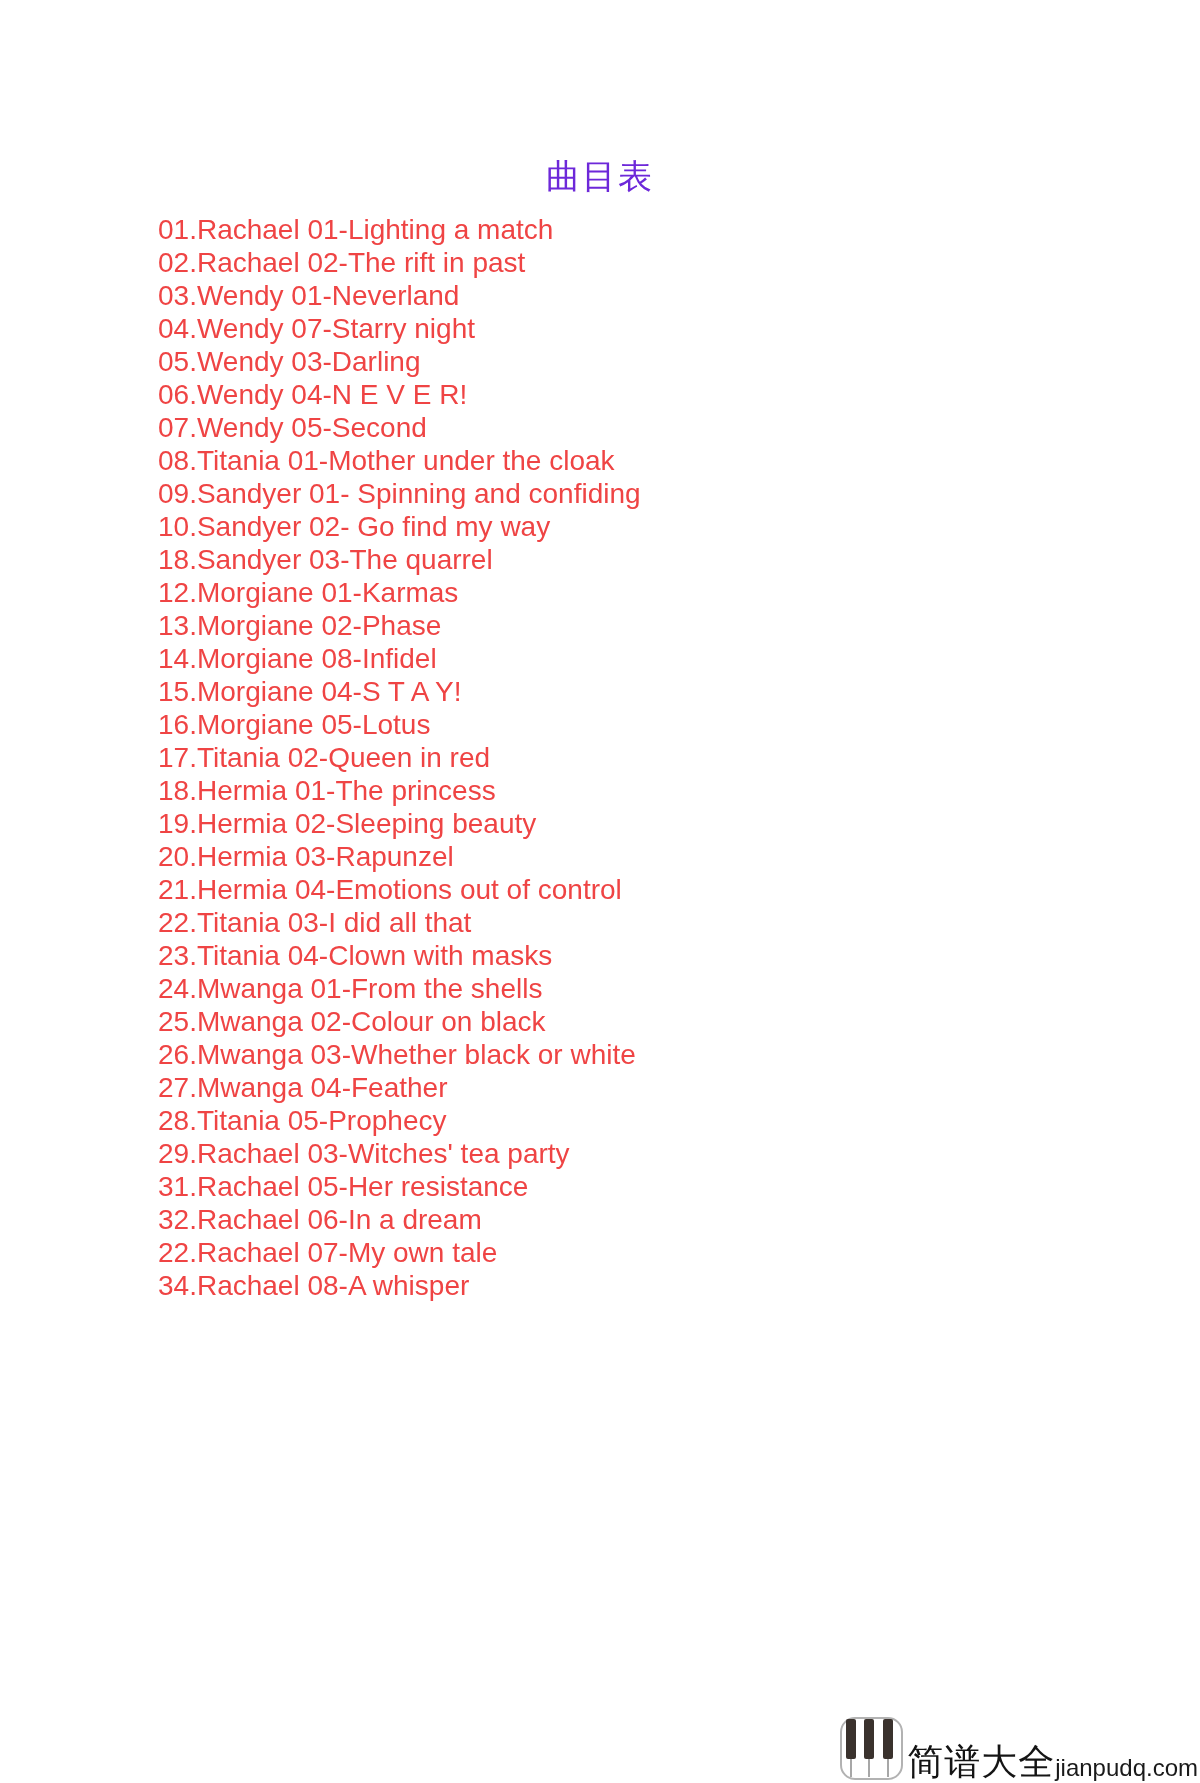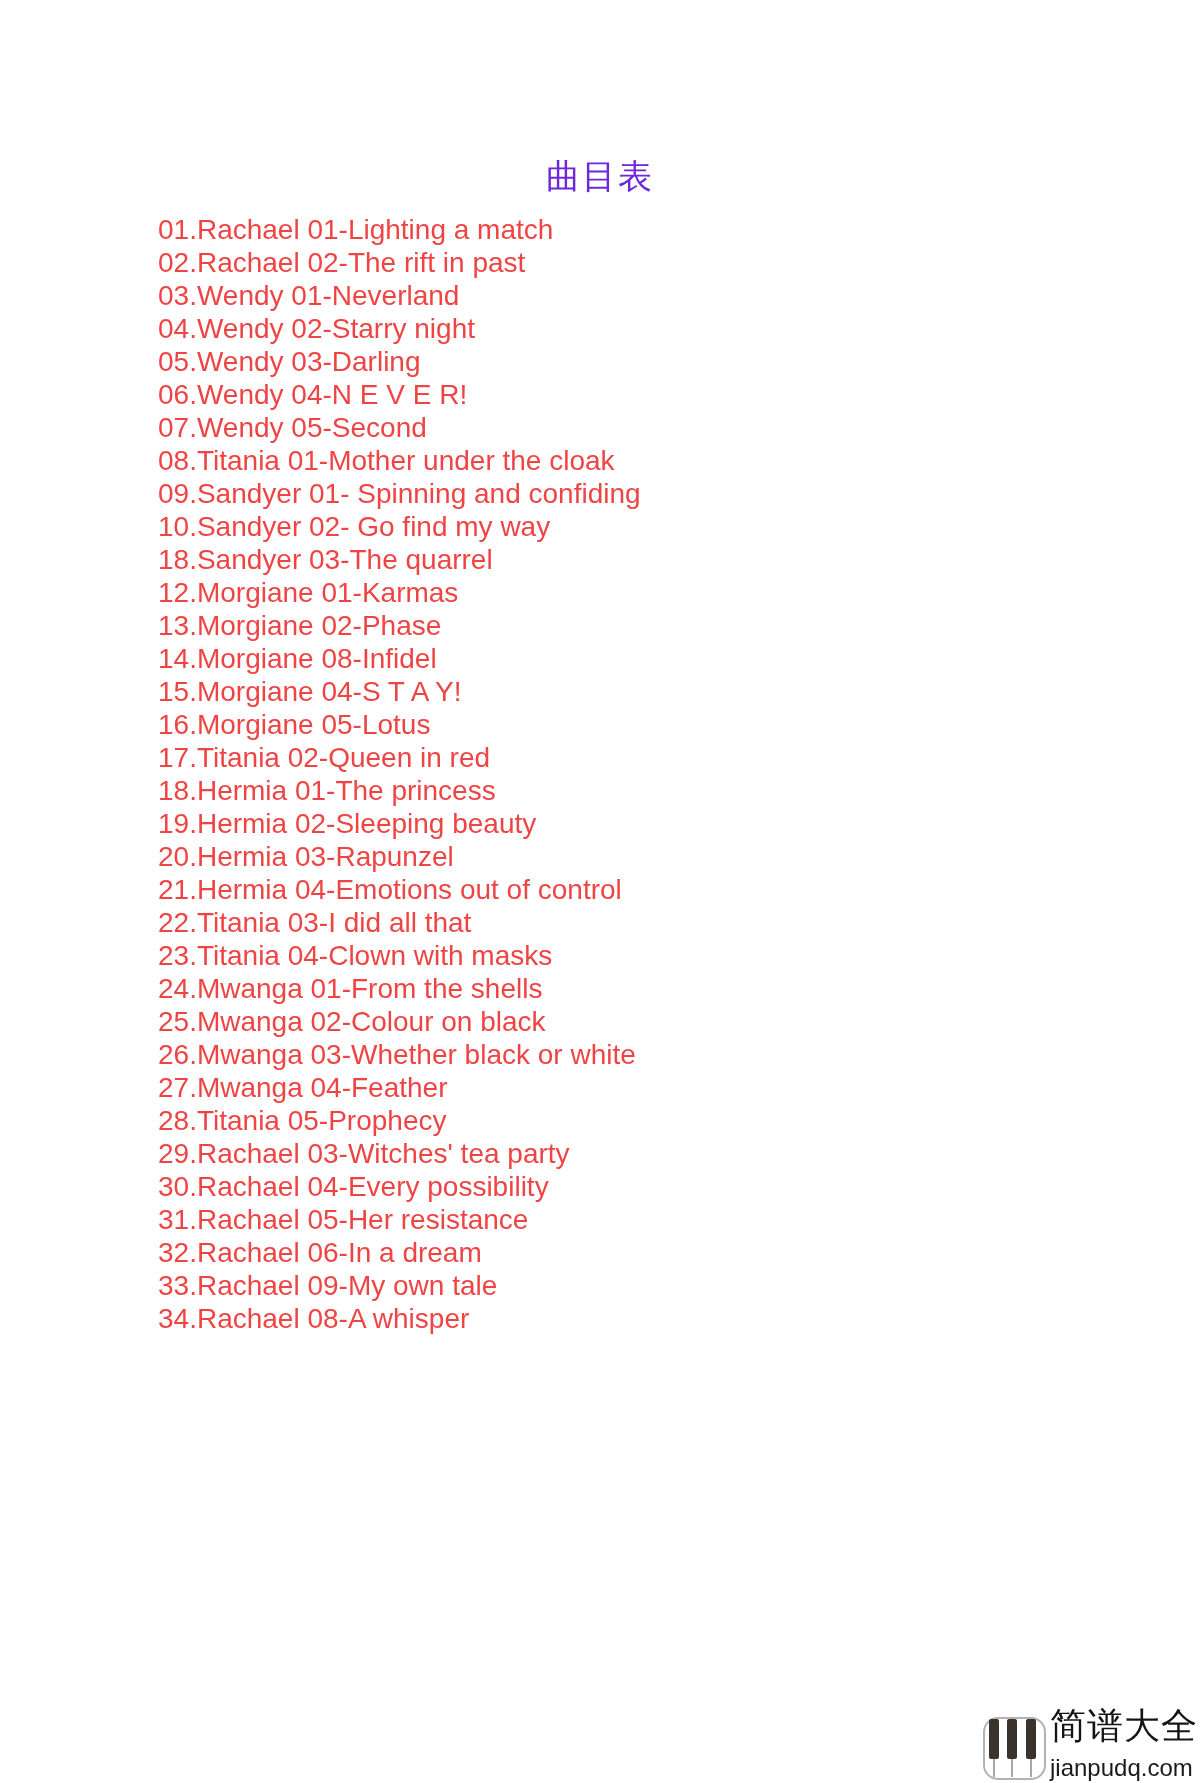--- a/index.html
+++ b/index.html
@@ -48,21 +48,20 @@
     align-items: flex-end;
   }
   .piano-icon {
     width: 63px;
     height: 63px;
     margin-right: 4px;
     flex: 0 0 auto;
   }
   .wm-text {
     display: flex;
-    flex-direction: column;
     align-items: flex-start;
   }
   .wm-name {
     font-size: 36px;
     line-height: 1;
     font-weight: 500;
     letter-spacing: 1px;
     color: #141414;
     font-family: "Liberation Sans", sans-serif;
   }
@@ -76,21 +75,21 @@
 </style>
 </head>
 <body>
 
 <div class="page-title">曲目表</div>
 
 <div class="track-list" id="track-list">
     <div class="track-item">01.Rachael 01-Lighting a match</div>
     <div class="track-item">02.Rachael 02-The rift in past</div>
     <div class="track-item">03.Wendy 01-Neverland</div>
-    <div class="track-item">04.Wendy 02-Starry night</div>
+    <div class="track-item">04.Wendy 07-Starry night</div>
     <div class="track-item">05.Wendy 03-Darling</div>
     <div class="track-item">06.Wendy 04-N E V E R!</div>
     <div class="track-item">07.Wendy 05-Second</div>
     <div class="track-item">08.Titania 01-Mother under the cloak</div>
     <div class="track-item">09.Sandyer 01- Spinning and confiding</div>
     <div class="track-item">10.Sandyer 02- Go find my way</div>
     <div class="track-item">18.Sandyer 03-The quarrel</div>
     <div class="track-item">12.Morgiane 01-Karmas</div>
     <div class="track-item">13.Morgiane 02-Phase</div>
     <div class="track-item">14.Morgiane 08-Infidel</div>
@@ -102,24 +101,23 @@
     <div class="track-item">20.Hermia 03-Rapunzel</div>
     <div class="track-item">21.Hermia 04-Emotions out of control</div>
     <div class="track-item">22.Titania 03-I did all that</div>
     <div class="track-item">23.Titania 04-Clown with masks</div>
     <div class="track-item">24.Mwanga 01-From the shells</div>
     <div class="track-item">25.Mwanga 02-Colour on black</div>
     <div class="track-item">26.Mwanga 03-Whether black or white</div>
     <div class="track-item">27.Mwanga 04-Feather</div>
     <div class="track-item">28.Titania 05-Prophecy</div>
     <div class="track-item">29.Rachael 03-Witches' tea party</div>
-    <div class="track-item">30.Rachael 04-Every possibility</div>
     <div class="track-item">31.Rachael 05-Her resistance</div>
     <div class="track-item">32.Rachael 06-In a dream</div>
-    <div class="track-item">33.Rachael 09-My own tale</div>
+    <div class="track-item">22.Rachael 07-My own tale</div>
     <div class="track-item">34.Rachael 08-A whisper</div>
   </div>
 
 <div class="watermark">
   <span class="piano-icon">
     <svg width="63" height="63" viewBox="0 0 63 63" xmlns="http://www.w3.org/2000/svg">
       <rect x="1" y="1" width="61" height="61" rx="14" ry="14" fill="#ffffff" stroke="#b2b2b2" stroke-width="2"></rect>
       <line x1="11" y1="40" x2="11" y2="60" stroke="#8a8a8a" stroke-width="1.5"></line>
       <line x1="29" y1="40" x2="29" y2="60" stroke="#8a8a8a" stroke-width="1.5"></line>
       <line x1="48" y1="40" x2="48" y2="60" stroke="#8a8a8a" stroke-width="1.5"></line>

